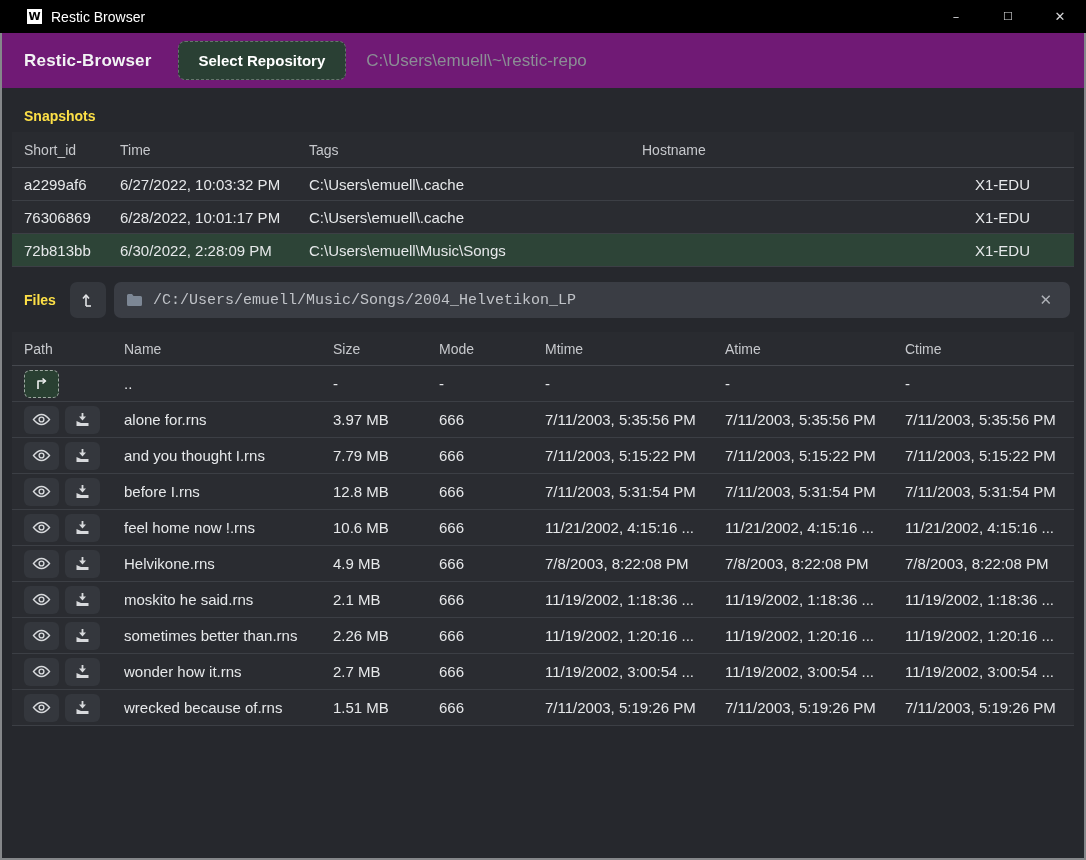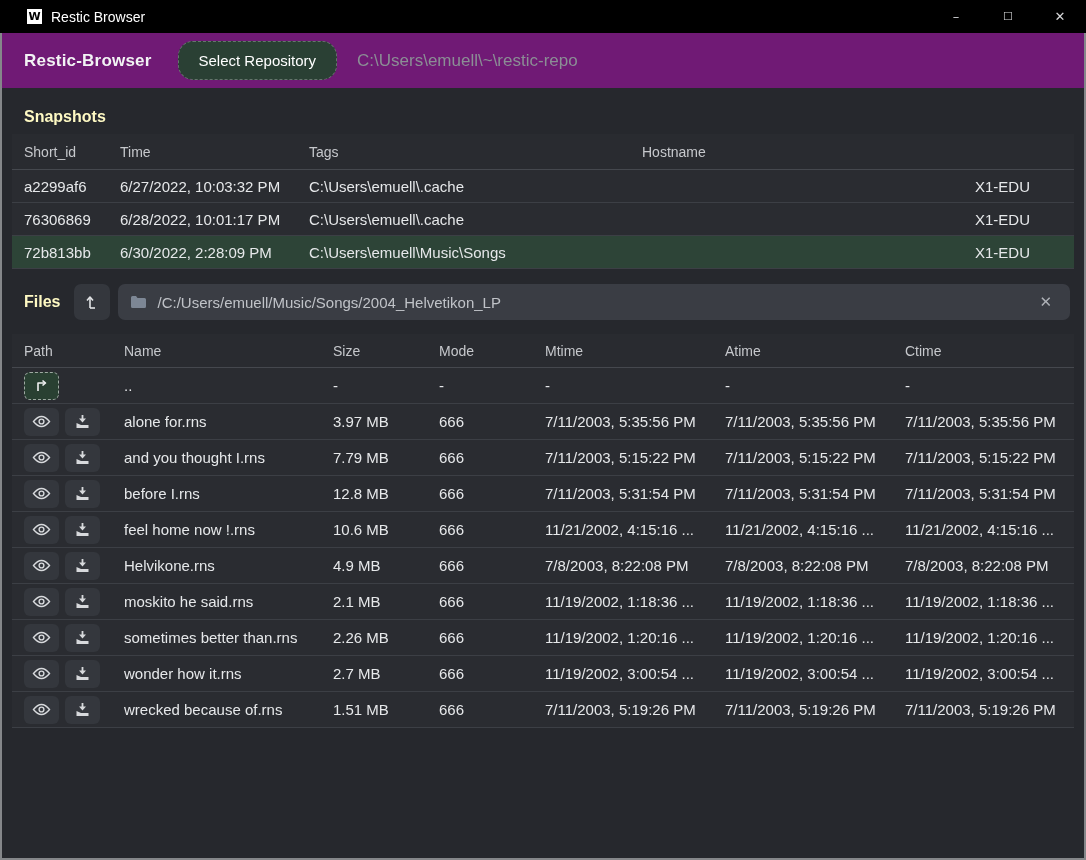--- a/index.html
+++ b/index.html
@@ -34,26 +34,26 @@
   }
   .win-btn.maximize { font-size:11px; }
   
   .appheader {
     height:55px; background:#701a75; display:flex; align-items:center;
     padding:0 22px; flex:0 0 auto;
   }
   .app-title { font-size:17px; font-weight:bold; color:#f2f3f4; letter-spacing:.2px; }
   .select-repo-btn {
     margin-left:26px; padding:10px 20px; background:#2a4034; color:#fff;
-    font-size:15px; font-weight:normal; border:1px dashed rgba(255,255,255,0.28);
-    border-radius:15px; cursor:pointer; font-family:inherit;
+    font-size:15px; font-weight:bold; border:1px dashed rgba(255,255,255,0.28);
+    border-radius:7px; cursor:pointer; font-family:inherit;
   }
   .repo-path { margin-left:20px; font-size:17px; color:#8b8e95; }
   
-  .section-title { font-size:16px; font-weight:bold; color:#fef9c3; }
+  .section-title { font-size:14px; font-weight:bold; color:#fde047; }
   .snapshots-title { padding:20px 22px 8px 22px; }
   
   .table { margin:0 10px; }
   .snap-grid { display:grid; grid-template-columns:96px 189px 333px 333px 1fr; align-items:center; }
   .files-grid { display:grid; grid-template-columns:100px 209px 106px 106px 180px 180px 1fr; align-items:center; }
   .thead {
     height:36px; background:#292b30; border-bottom:1px solid #45484e;
     color:#c6c8cc; font-size:14px;
   }
   .thead > div { padding-left:12px; white-space:nowrap; }
@@ -70,21 +70,21 @@
   .files-label { margin-right:14px; }
   .square-btn {
     width:36px; height:36px; background:#34373d; border:none; border-radius:7px;
     display:flex; align-items:center; justify-content:center; cursor:pointer; color:#e2e4e6;
     flex:0 0 auto;
   }
   .breadcrumb {
     flex:1; height:36px; margin-left:8px; background:#3a3d44; border-radius:7px;
     display:flex; align-items:center; padding:0 12px; cursor:text;
   }
-  .breadcrumb-path { flex:1; margin-left:10px; font-size:15px; color:#c0c3c8; white-space:nowrap; overflow:hidden; }
+  .breadcrumb-path { flex:1; margin-left:10px; font-size:15px; color:#c0c3c8; white-space:nowrap; overflow:hidden;font-family:Liberation Mono, monospace; }
   .clear-btn {
     background:transparent; border:none; color:#aeb1b7; font-size:15px; cursor:pointer;
     padding:4px 6px; font-family:inherit;
   }
   .files-table { margin-top:13px; }
   .files-thead { height:34px; }
   
   .cell-actions { display:flex; gap:6px; padding-left:12px; }
   .row-btn {
     width:35px; height:28px; background:#34373d; border:none; border-radius:6px;

